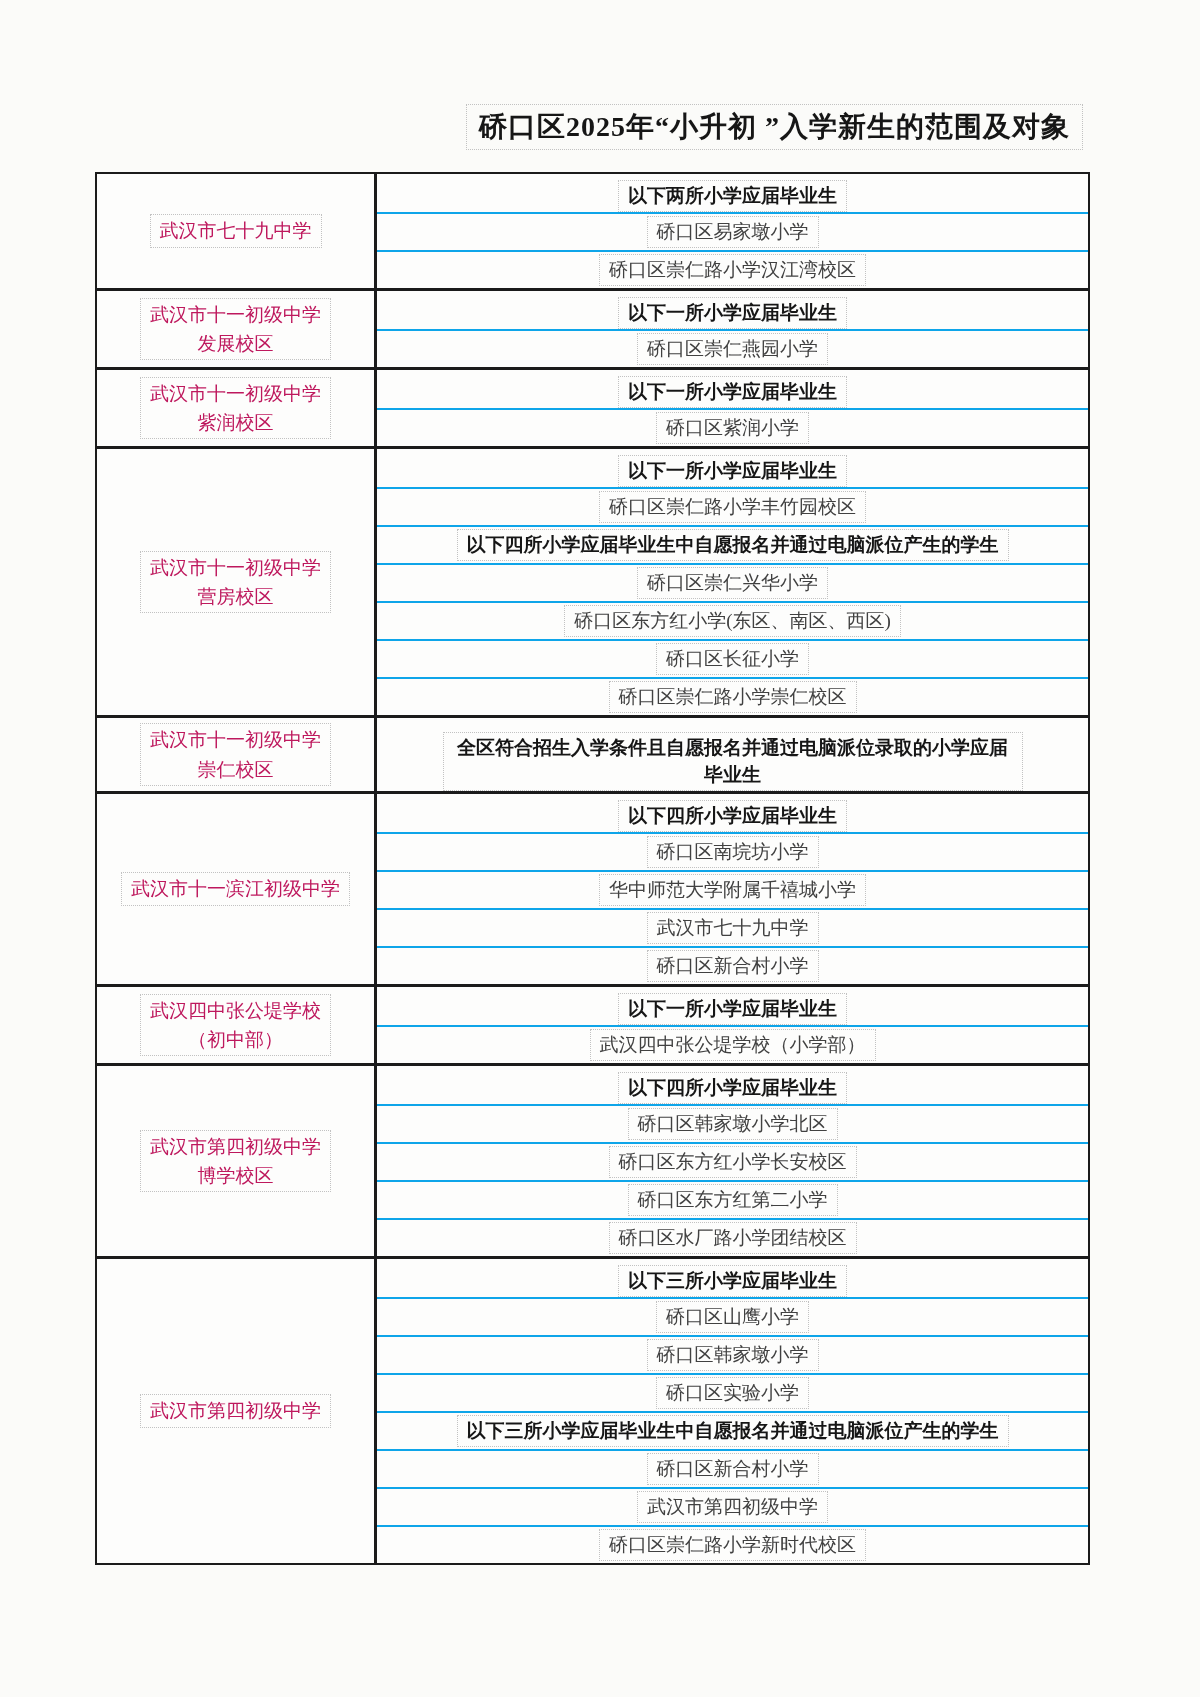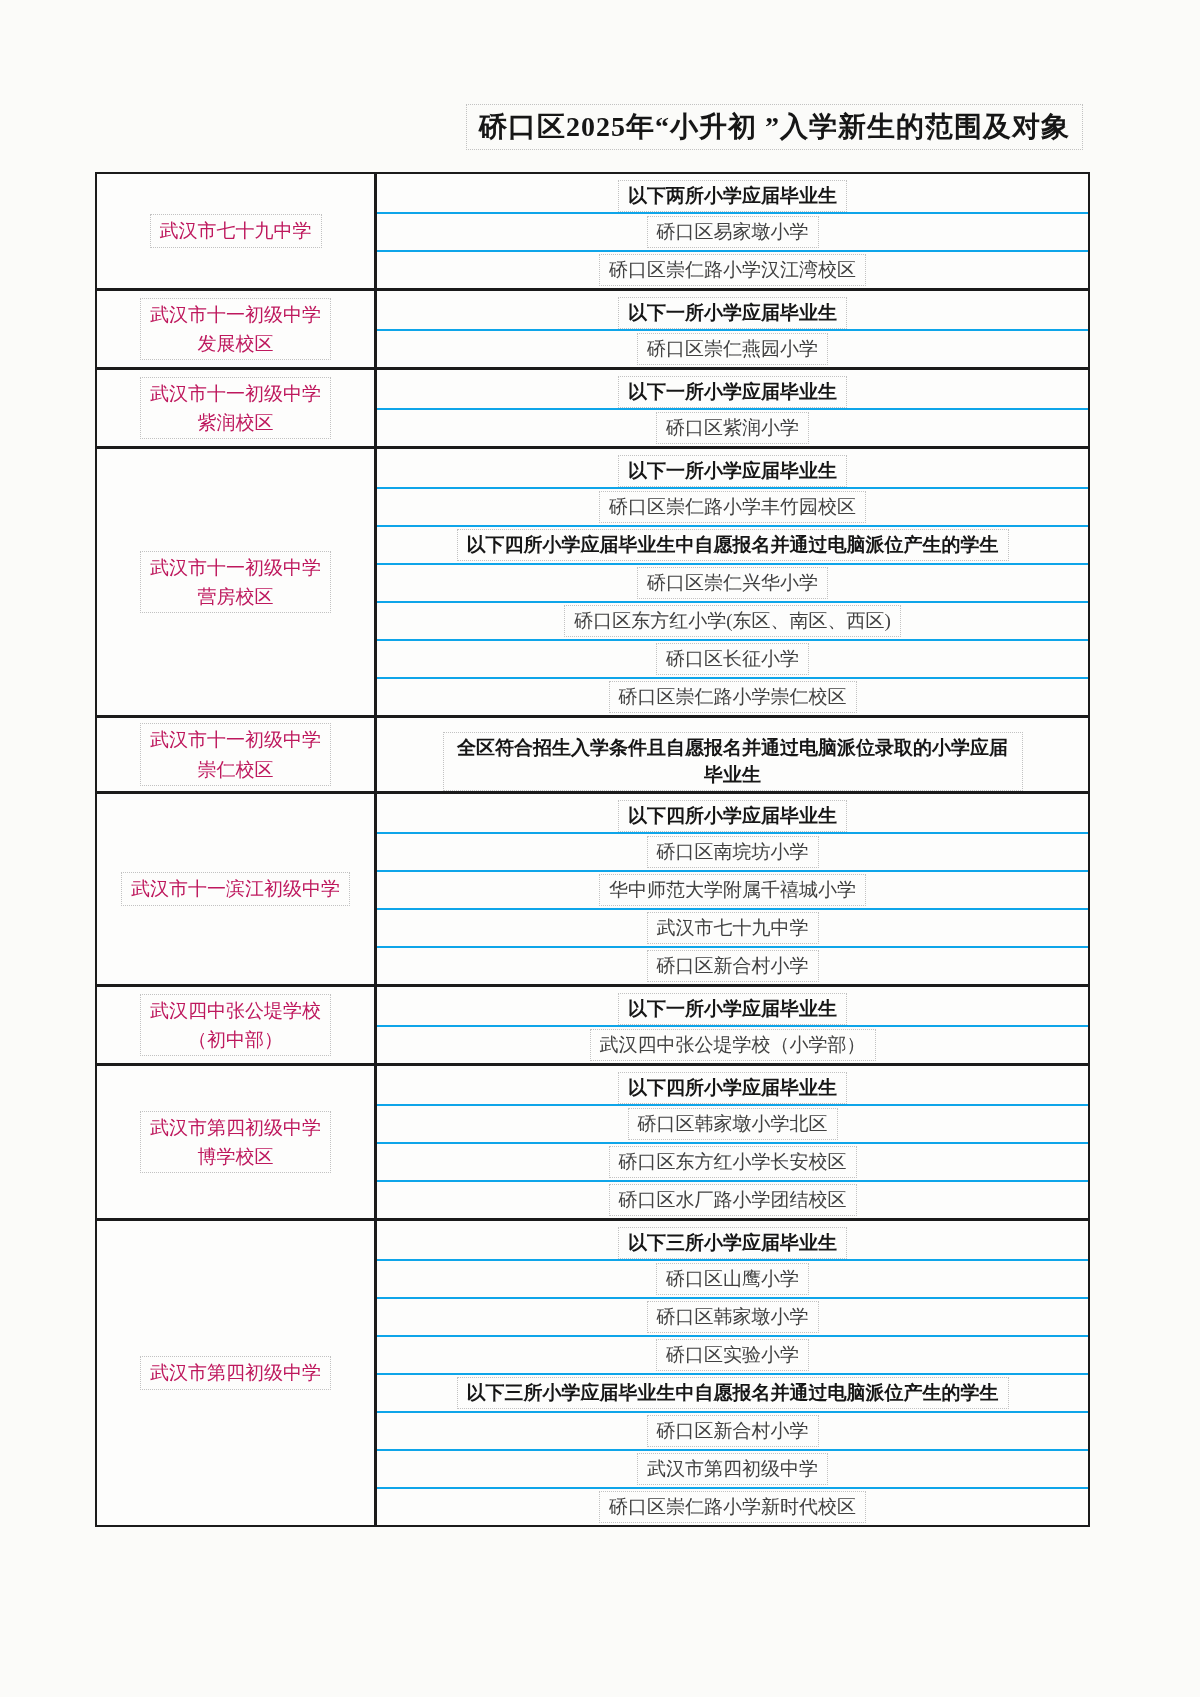--- a/index.html
+++ b/index.html
@@ -251,20 +251,23 @@
     </div>
 
     <div class="row">
       <span class="tag">硚口区韩家墩小学北区</span>
     </div>
 
     <div class="row">
       <span class="tag">硚口区东方红小学长安校区</span>
     </div>
 
+    <div class="row">
+      <span class="tag">硚口区东方红第二小学</span>
+    </div>
 
     <div class="row">
       <span class="tag">硚口区水厂路小学团结校区</span>
     </div>
   </div>
     </div>
 
     <div class="section">
       <div class="left-cell">
         <span class="tag">武汉市第四初级中学</span>

